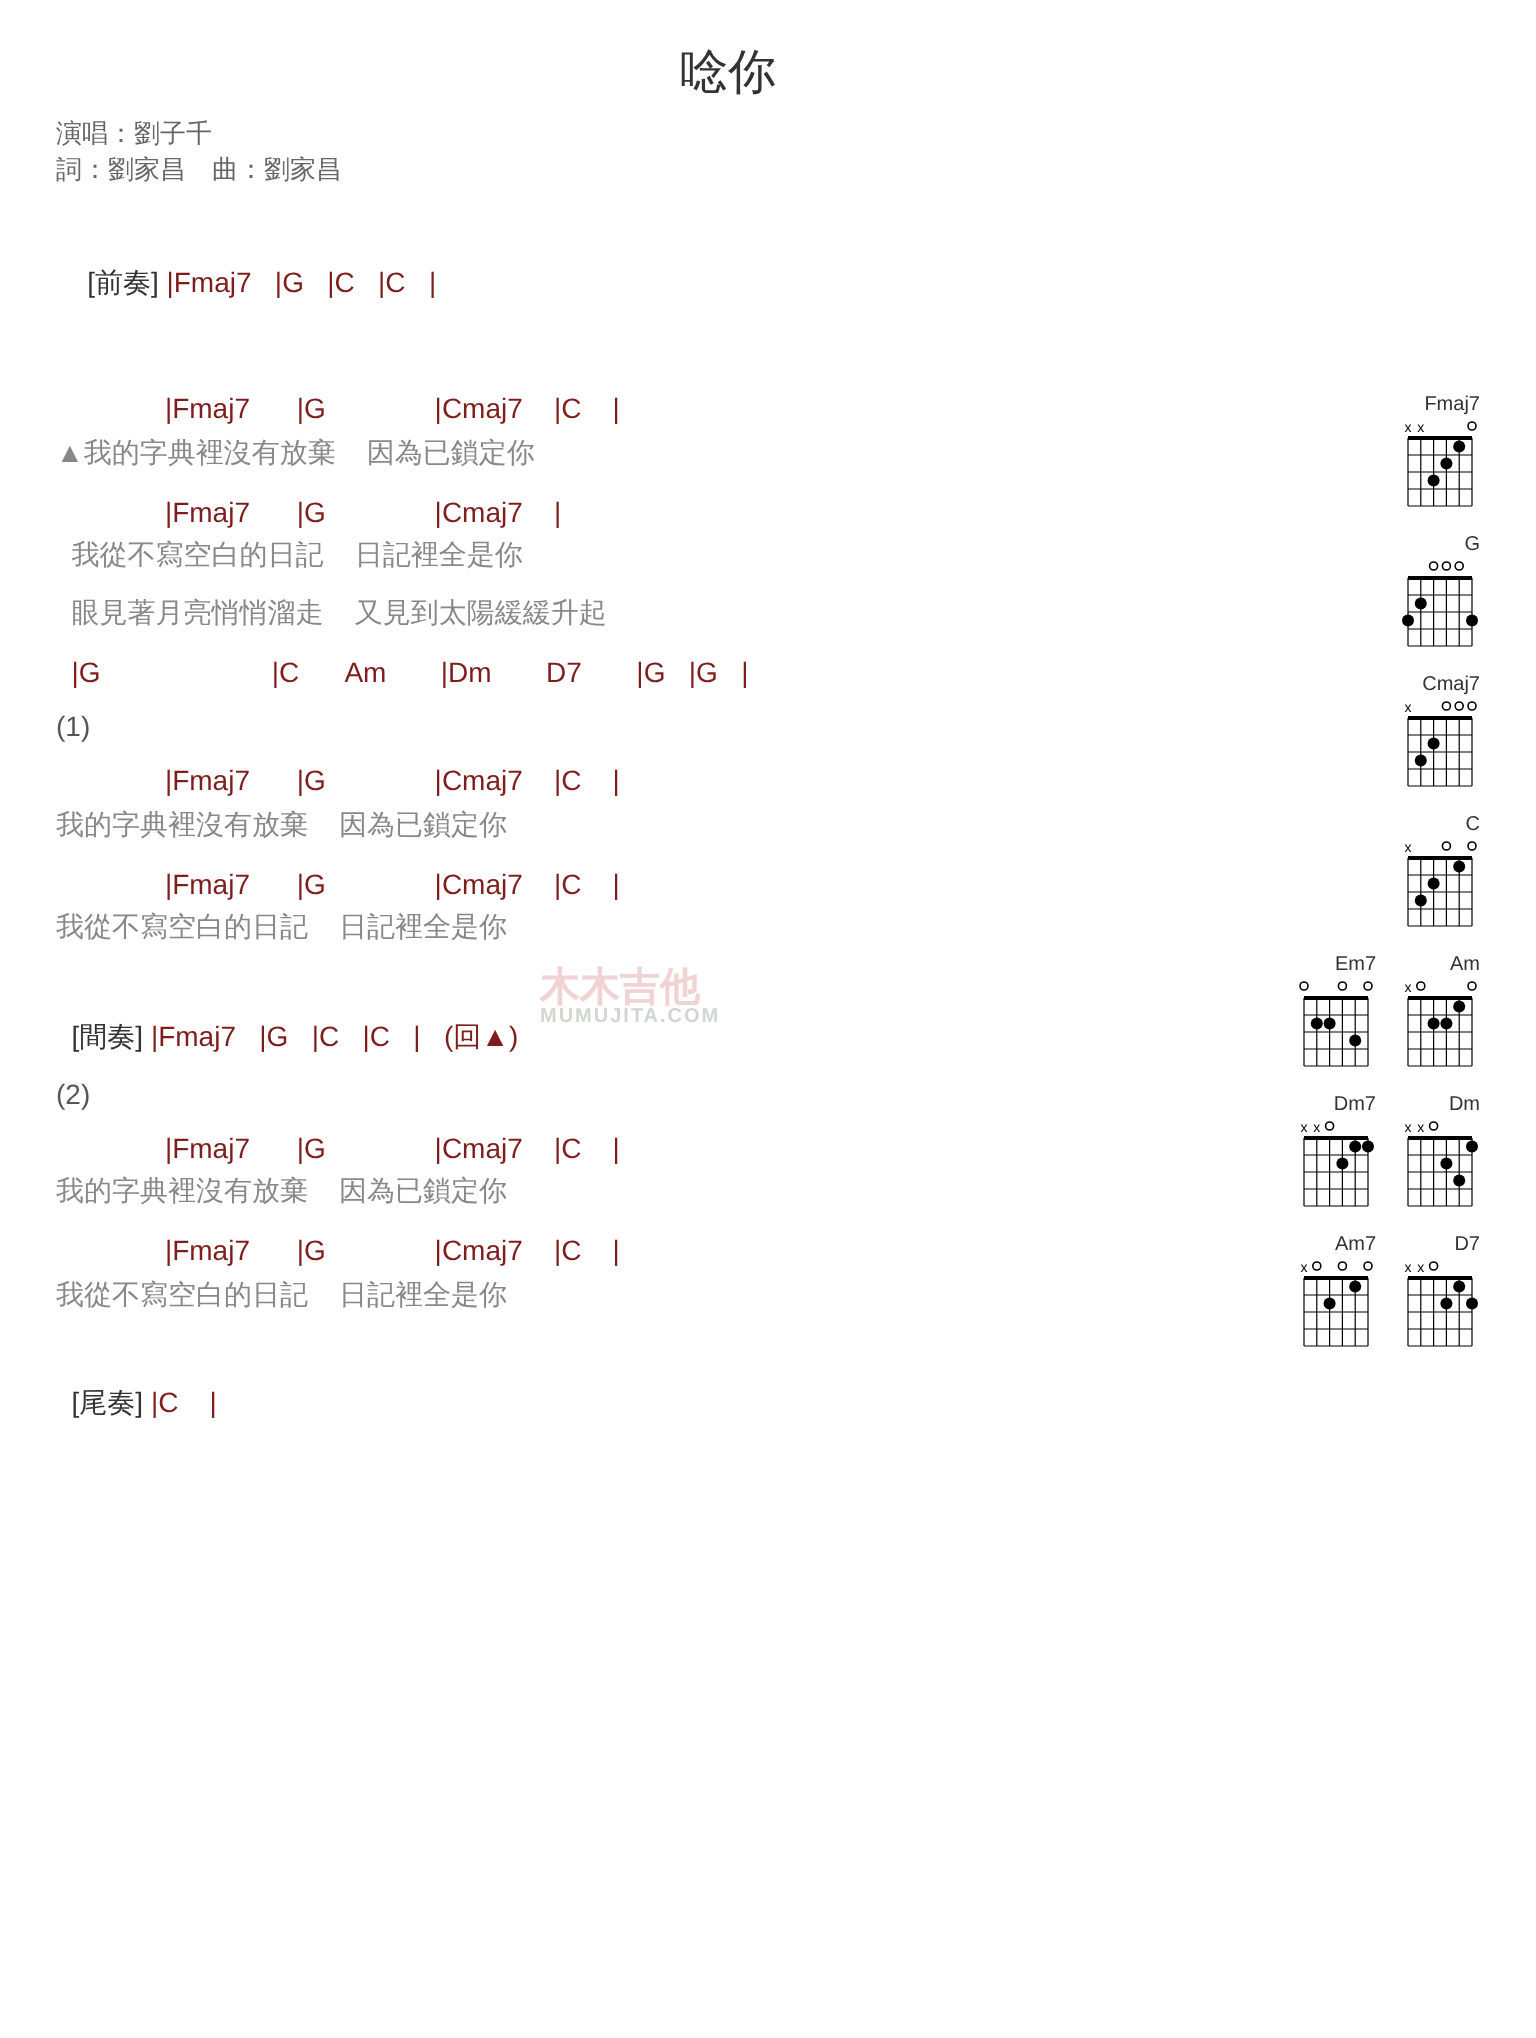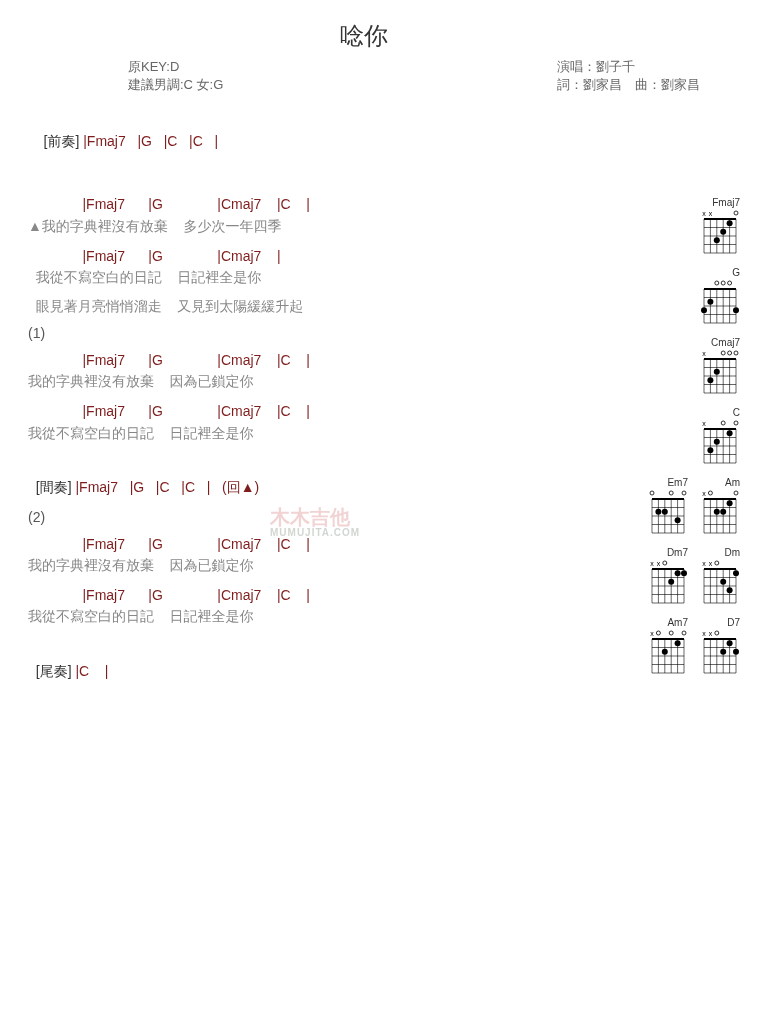--- a/index.html
+++ b/index.html
@@ -86,67 +86,64 @@
   .diagram .dname {
     font-size: 10px;
     margin-bottom: 1px;
   }
   .diagram svg {
     display: block;
   }
   .watermark {
     position: absolute;
     left: 270px;
-    top: 504px;
+    top: 480px;
     font-size: 20px;
     font-weight: bold;
     color: rgba(200,80,80,0.25);
     pointer-events: none;
   }
   .watermark .sub {
     display:block;
     font-size:10px;
     color: rgba(100,120,100,0.3);
     letter-spacing:1px;
     margin-top:-4px;
   }
 </style>
 </head>
 <body>
 
 <div class="title">唸你</div>
 
 <div class="header">
-  <div class="left">
-    <div>原KEY:D</div>
-    <div>建議男調:C 女:G</div>
-  </div>
   <div class="right">
     <div><span>演唱：</span><span>劉子千</span></div>
     <div><span>詞：</span><span>劉家昌</span>　<span>曲：</span><span>劉家昌</span></div>
   </div>
 </div>
 
 <div class="intro-row">
   <div class="chord-line">
     <span class="tag">[前奏]</span> <span class="chord">|Fmaj7   |G   |C   |C   |</span>
   </div>
 </div>
 
 <div class="main-area">
 <div class="chord-sheet">
 
 <div class="chord-line"><span class="chord">              |Fmaj7      |G              |Cmaj7    |C    |</span></div>
-<div class="lyric-line">▲我的字典裡沒有放棄    多少次一年四季</div>
+<div class="lyric-line">▲我的字典裡沒有放棄    因為已鎖定你</div>
 
 <div class="chord-line"><span class="chord">              |Fmaj7      |G              |Cmaj7    |</span></div>
 <div class="lyric-line">  我從不寫空白的日記    日記裡全是你</div>
 
 <div class="lyric-line">  眼見著月亮悄悄溜走    又見到太陽緩緩升起</div>
 
+<div class="chord-line"><span class="chord">  |G                      |C      Am       |Dm       D7       |G   |G   |</span></div>
 
 <div class="section-num">(1)</div>
 
 <div class="chord-line"><span class="chord">              |Fmaj7      |G              |Cmaj7    |C    |</span></div>
 <div class="lyric-line">我的字典裡沒有放棄    因為已鎖定你</div>
 
 <div class="chord-line"><span class="chord">              |Fmaj7      |G              |Cmaj7    |C    |</span></div>
 <div class="lyric-line">我從不寫空白的日記    日記裡全是你</div>
 
 <div class="chord-line" style="margin:10px 0;">

